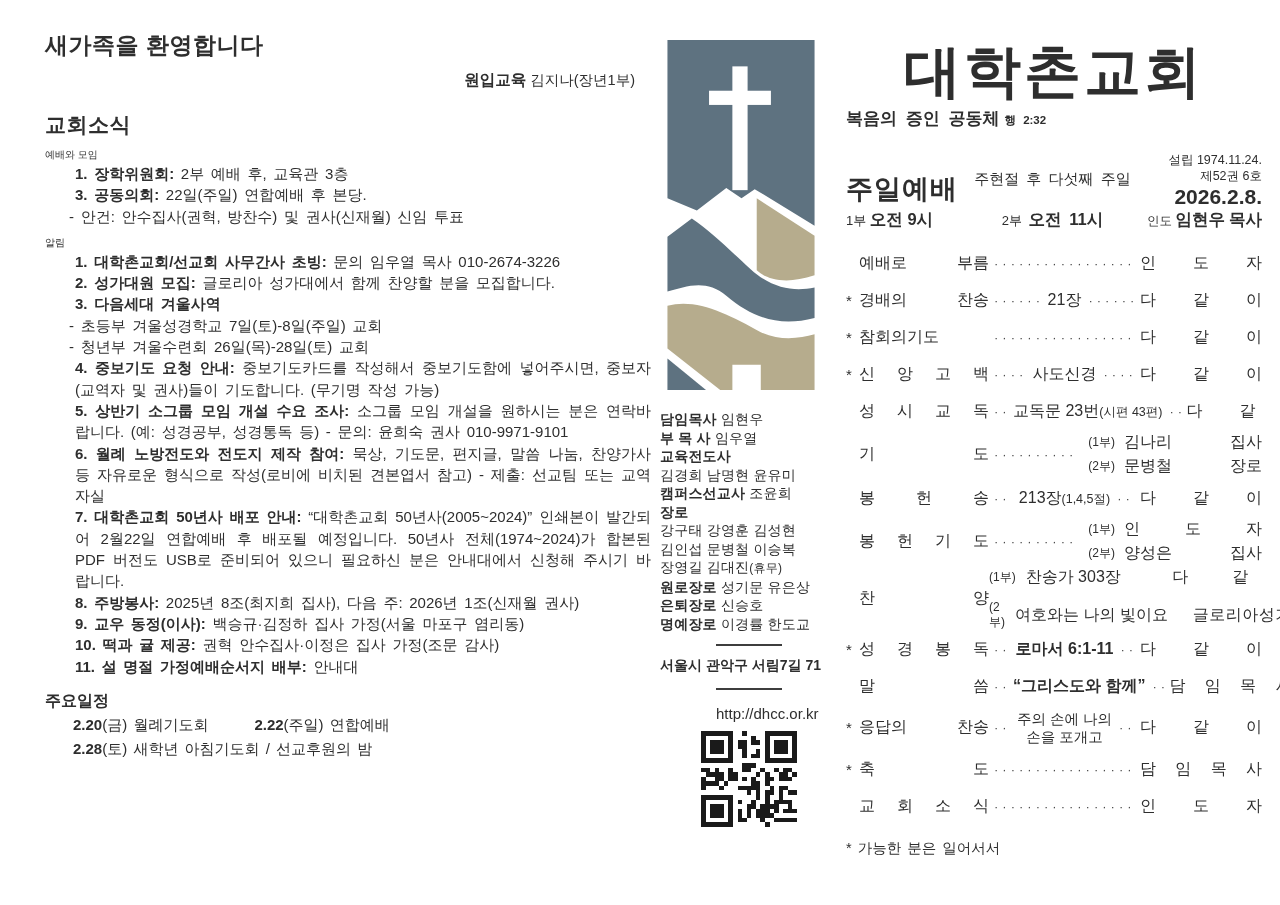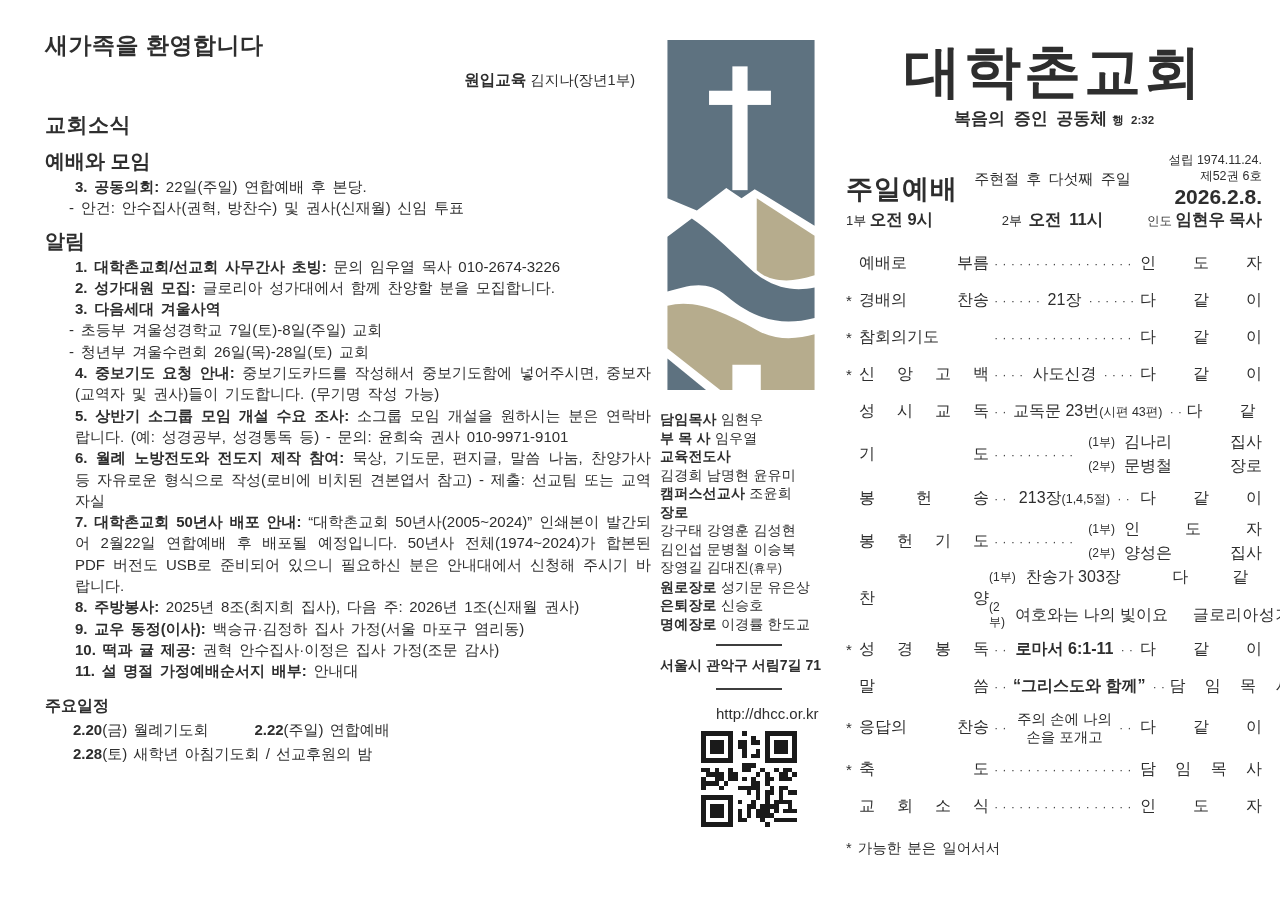--- a/index.html
+++ b/index.html
@@ -8,21 +8,21 @@
     font-family:"Liberation Sans","DejaVu Sans",sans-serif;color:var(--ink,#2e2e2e);
   }
   b,.b{font-weight:800;}
   
   .col-left{position:absolute;left:36px;top:30px;width:606px;margin-left:9px;}
   .welcome-title{font-size:23px;font-weight:900;letter-spacing:.5px;}
   .welcome-body{margin-top:13px;font-size:15.5px;line-height:1.55;text-align:justify;word-spacing:3px;}
   .signoff{text-align:right;margin-top:9px;padding-right:16px;font-size:14.5px;}
   .signoff .lbl{font-weight:800;font-size:15.5px;margin-right:4px;}
   .news-title{font-size:21px;font-weight:900;margin-top:20px;letter-spacing:.5px;}
-  .news-subhead{font-size:20px;font-weight:700;margin-top:9px;margin-bottom:1px;}
+  .news-subhead{font-size:10px;font-weight:400;margin-top:9px;margin-bottom:1px;}
   .news-item{font-size:15px;line-height:1.42;padding-left:30px;word-spacing:2.5px;text-align:justify;}
   .news-item.sub{padding-left:24px;}
   .news-item .num{font-weight:800;}
   .news-item .num.plain{font-weight:400;}
   .news-item .lbl{font-weight:800;}
   .sched-title{font-size:16px;font-weight:900;margin-top:14px;}
   .sched-row{font-size:15px;line-height:1.5;padding-left:28px;word-spacing:2px;margin-top:2px;}
   .sched-row .seg+.seg{margin-left:46px;text-align:right;}
   .sched-row .d{font-weight:800;}
   
@@ -33,21 +33,21 @@
   .mid-divider{width:66px;border:none;border-top:2.5px solid #3d3d3d;margin:11px auto 10px auto;}
   .contact{font-size:14px;line-height:18.5px;}
   .contact-address{font-weight:800;}
   .contact-row{display:flex;justify-content:space-between;}
   .contact-row .cl{font-weight:800;}
   .url{text-align:center;font-size:15px;margin-top:13px;border-top:2.5px solid #3d3d3d;width:66px;margin-left:auto;margin-right:auto;padding-top:15px;white-space:nowrap;}
   .qr{display:block;margin:9px auto 0 auto;}
   
   .col-right{position:absolute;left:846px;top:40px;width:416px;}
   .church-title{font-size:57px;font-weight:900;text-align:center;letter-spacing:3px;line-height:1.1;}
-  .church-sub{text-align:center;font-weight:800;font-size:17px;margin-top:4px;word-spacing:4px;}
+  .church-sub{text-align:left;font-weight:800;font-size:17px;margin-top:4px;word-spacing:4px;}
   .church-sub .ref{font-size:11.5px;margin-left:5px;}
   .svc-header{display:flex;margin-top:22px;align-items:flex-end;}
   .svc-left .svc-title{font-size:27px;font-weight:900;letter-spacing:1px;}
   .svc-time{font-size:13px;margin-top:2px;white-space:nowrap;}
   .svc-time b{font-size:16.5px;}
   .svc-mid{flex:1;text-align:center;font-size:15px;word-spacing:3px;white-space:nowrap;}
   .svc-mid .w{margin-bottom:20px;}
   .svc-right{text-align:right;font-size:12.5px;line-height:1.3;white-space:nowrap;}
   .svc-date{font-size:21px;font-weight:900;line-height:1.2;}
   .svc-right .lead b{font-size:16.5px;font-family:Liberation Serif, serif;}
@@ -82,20 +82,21 @@
 
 <div class="col-left">
   <div class="welcome-title">새가족을 환영합니다</div>
   <div class="signoff">
     <span class="lbl">원입교육</span><span>김지나(장년1부)</span>
   </div>
   <div class="news-title">교회소식</div>
   <div>
       <div class="news-section">
         <div class="news-subhead">예배와 모임</div>
+        <div class="news-item"><span class="num">1. </span><span class="lbl">장학위원회: </span><span class="txt">2부 예배 후, 교육관 3층</span></div>
         <div class="news-item"><span class="num">3. </span><span class="lbl">공동의회: </span><span class="txt">22일(주일) 연합예배 후 본당.</span></div>
         <div class="news-item sub"><span class="num plain">- </span><span class="txt">안건: 안수집사(권혁, 방찬수) 및 권사(신재월) 신임 투표</span></div>
       </div>
       <div class="news-section">
         <div class="news-subhead">알림</div>
         <div class="news-item"><span class="num">1. </span><span class="lbl">대학촌교회/선교회 사무간사 초빙: </span><span class="txt">문의 임우열 목사 010-2674-3226</span></div>
         <div class="news-item"><span class="num">2. </span><span class="lbl">성가대원 모집: </span><span class="txt">글로리아 성가대에서 함께 찬양할 분을 모집합니다.</span></div>
         <div class="news-item"><span class="num">3. </span><span class="lbl">다음세대 겨울사역 </span></div>
         <div class="news-item sub"><span class="num plain">- </span><span class="txt">초등부 겨울성경학교 7일(토)-8일(주일) 교회</span></div>
         <div class="news-item sub"><span class="num plain">- </span><span class="txt">청년부 겨울수련회 26일(목)-28일(토) 교회</span></div>

